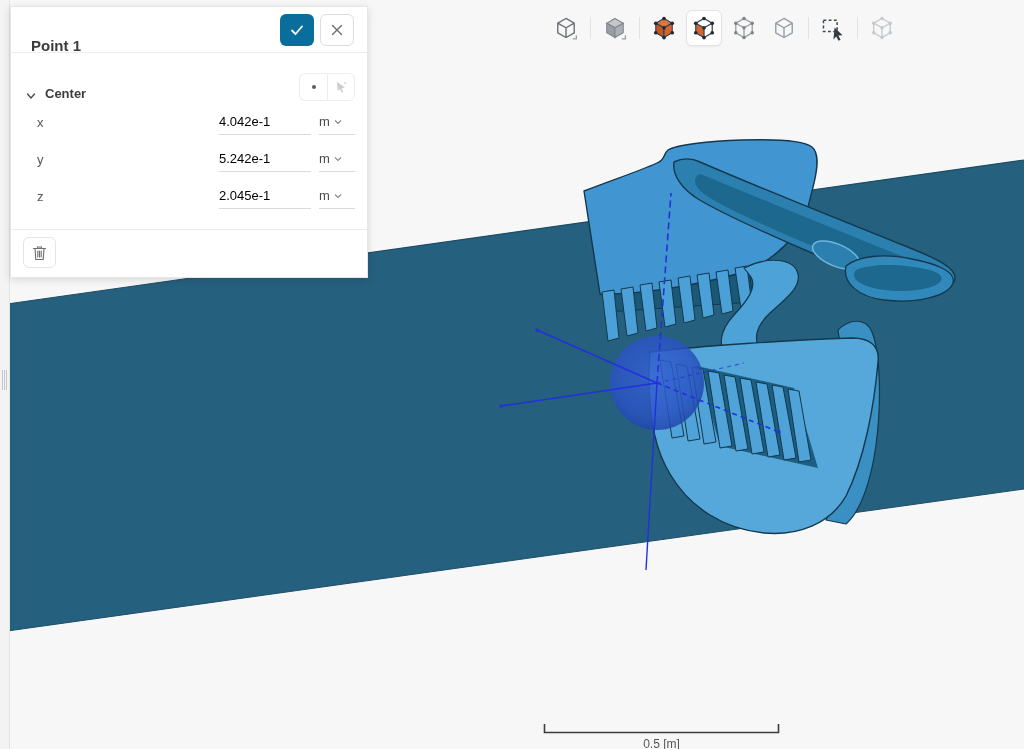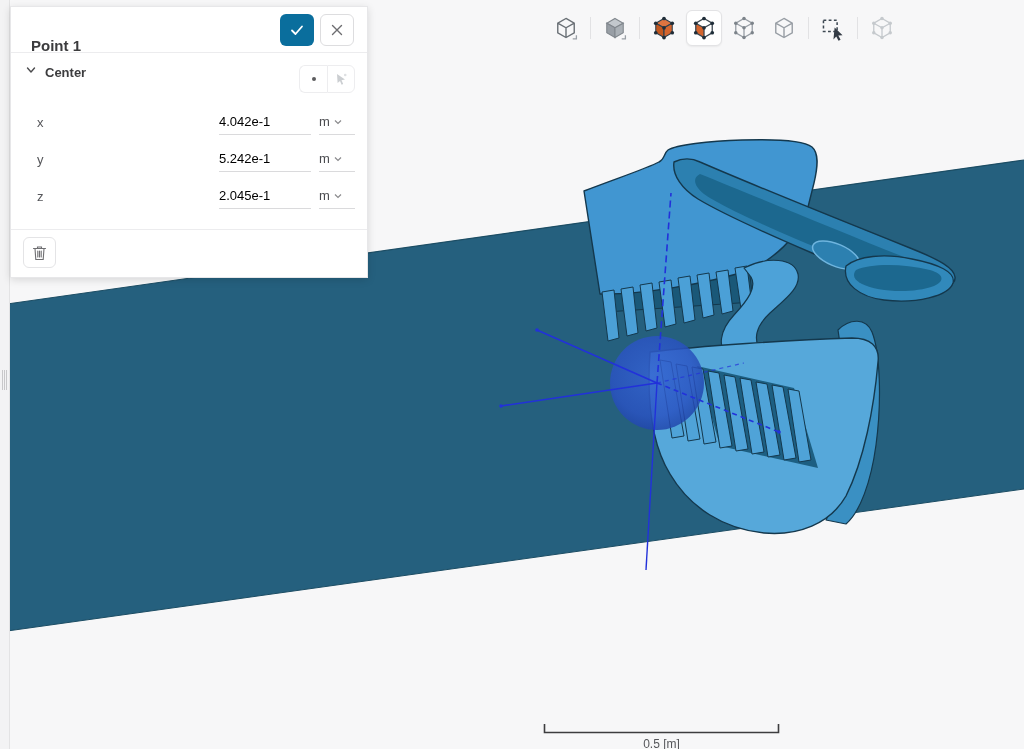--- a/index.html
+++ b/index.html
@@ -44,21 +44,21 @@
     cursor:pointer; margin-right:6px;
   }
   .btn-close {
     width:34px; height:32px; border:1px solid #dddddf; border-radius:6px;
     background:#fff; display:flex; align-items:center; justify-content:center;
     cursor:pointer;
   }
 
   .section-row {
     position:absolute; left:0; top:58px; right:0; height:36px;
-    display:flex; align-items:flex-start; padding:0 12px 0 15px;
+    display:flex; align-items:flex-end; padding:0 12px 0 15px;
   }
   .chev { margin-right:9px; display:flex; }
   .section-label { font-size:13px; font-weight:bold; color:#3c3c3e; flex:1; }
   .pick-group { display:flex; }
   .pick-btn {
     width:28px; height:28px; background:#fff; border:1px solid #ededef;
     display:flex; align-items:center; justify-content:center; cursor:pointer;
   }
   .pick-btn.first { border-radius:6px 0 0 6px; border-right:none; }
   .pick-btn.last  { border-radius:0 6px 6px 0; }

